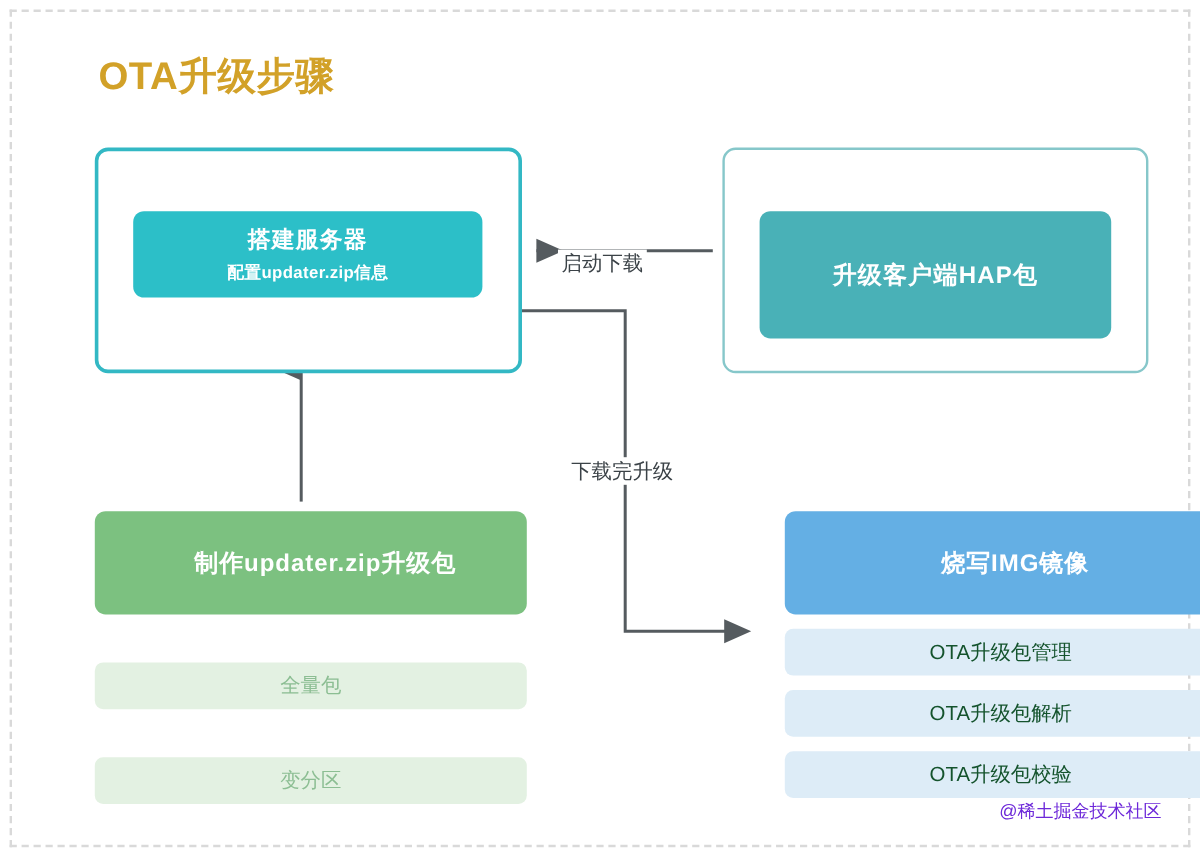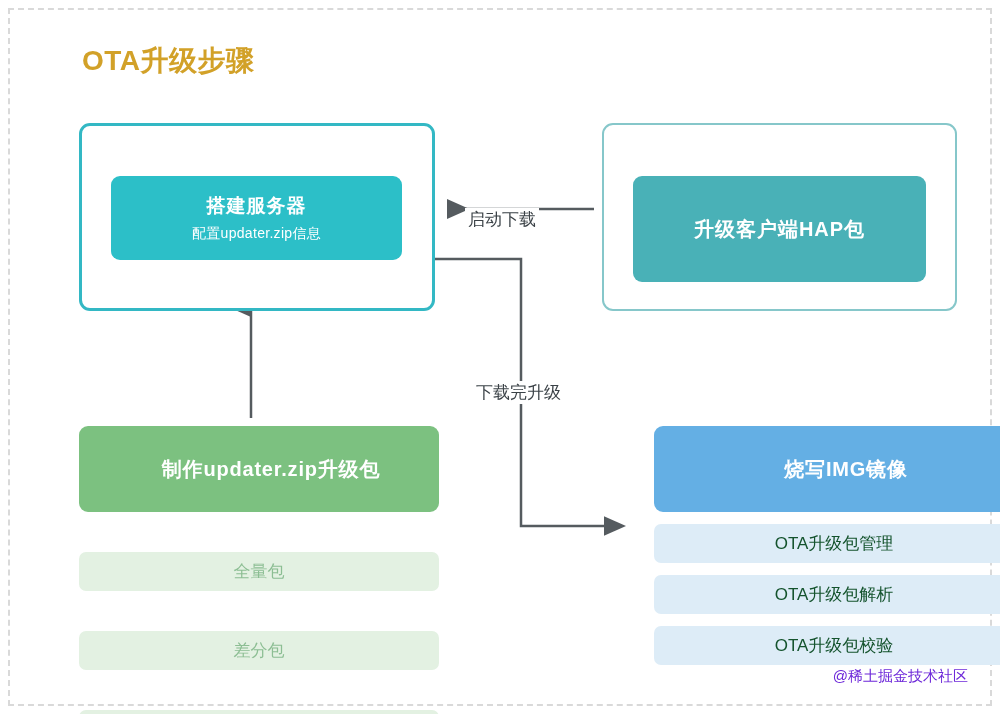--- a/index.html
+++ b/index.html
@@ -21,21 +21,21 @@
     height: 698px;
     border: 2px dashed #d9d9d9;
     background: #ffffff;
   }
 
   
   .diagram-title {
     position: absolute;
     left: 72px;
     top: 32px;
-    font-size: 28px;
+    font-size: 32px;
     font-weight: bold;
     color: #d2a128;
     letter-spacing: 0.5px;
     white-space: nowrap;
   }
 
   
   .outer-box {
     position: absolute;
     background: #ffffff;
@@ -65,32 +65,32 @@
     align-items: center;
     justify-content: center;
     color: #ffffff;
     text-align: center;
   }
 
   .card-server {
     left: 101px;
     top: 166px;
     width: 291px;
-    height: 84px;
+    height: 72px;
     background: #2cbfc8;
   }
   .card-server .card-title {
     font-size: 19px;
     font-weight: bold;
     letter-spacing: 1px;
     margin-bottom: 6px;
   }
   .card-server .card-sub {
     font-size: 14px;
-    font-weight: normal;
+    font-weight: bold;
     letter-spacing: 0.3px;
   }
 
   .card-client {
     left: 623px;
     top: 166px;
     width: 293px;
     height: 106px;
     background: #49b1b7;
   }
@@ -220,21 +220,20 @@
     <div class="card-title">升级客户端HAP包</div>
   </div>
 
   <div class="edge-label label-start-download">启动下载</div>
 
   <div class="edge-label label-after-download">下载完升级</div>
 
   <div class="stack green-stack">
     <div class="stack-head">制作updater.zip升级包</div>
     <div class="stack-item">全量包</div>
-    <div class="stack-item">差分包</div>
     <div class="stack-item">变分区</div>
   </div>
 
   <div class="stack blue-stack">
     <div class="stack-head">烧写IMG镜像</div>
     <div class="stack-item">OTA升级包管理</div>
     <div class="stack-item">OTA升级包解析</div>
     <div class="stack-item">OTA升级包校验</div>
   </div>
 

